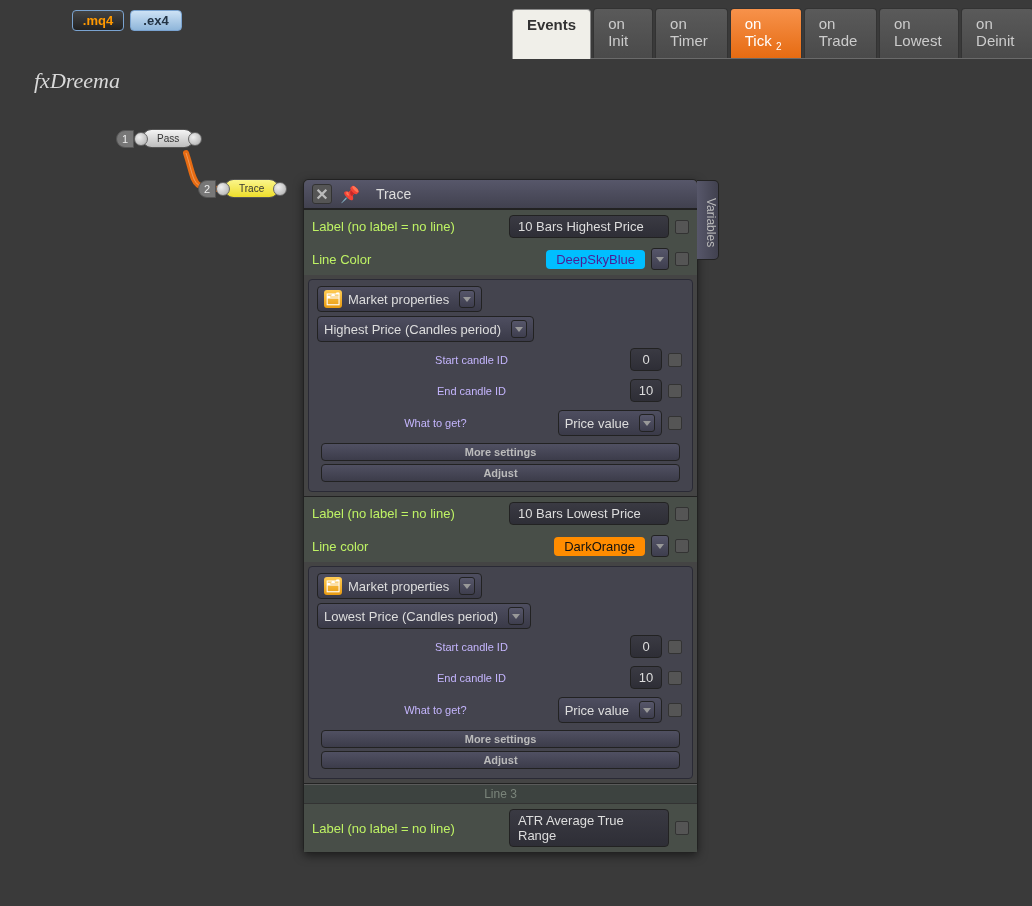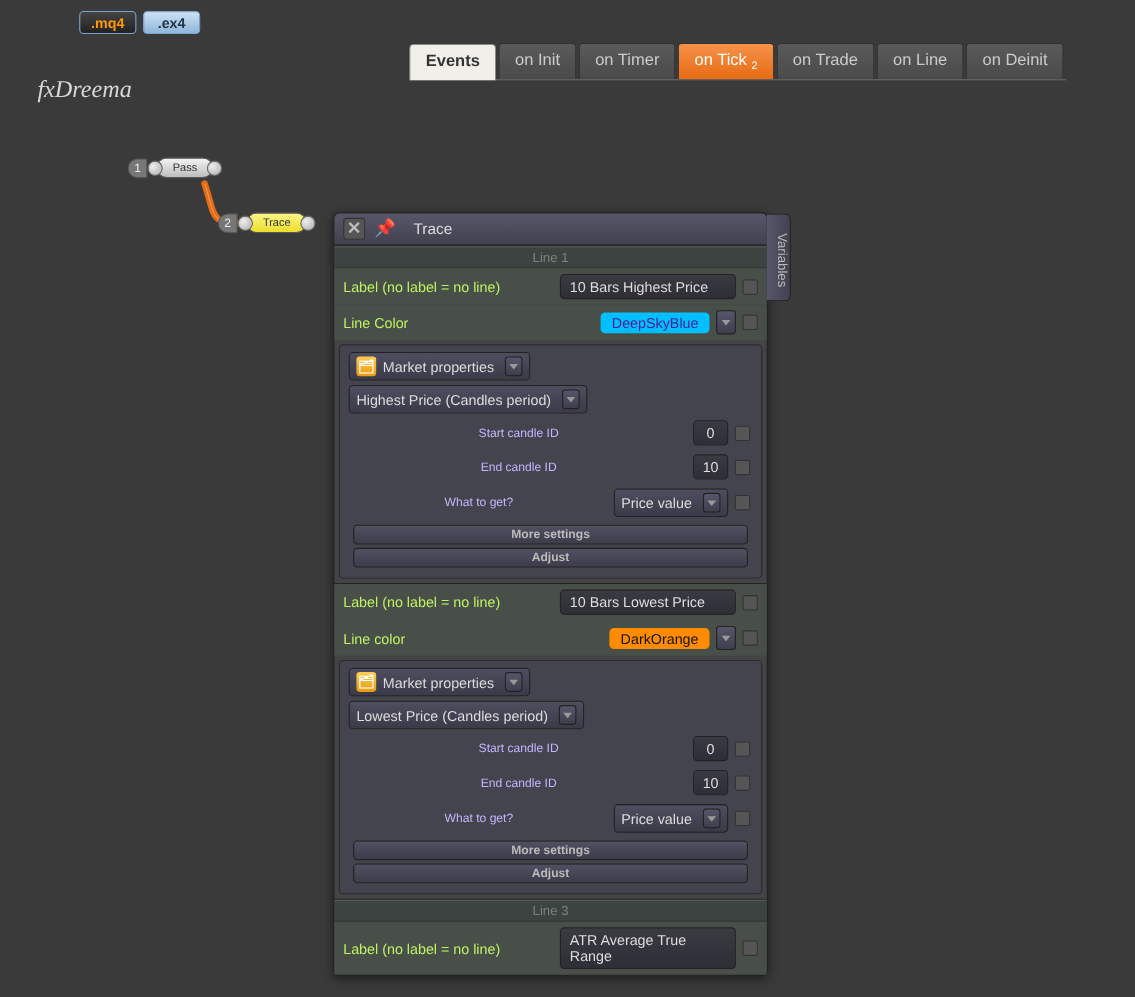--- a/index.html
+++ b/index.html
@@ -65,42 +65,42 @@
 .dd-full .dd-arrow::after { content: ""; border-left: 4px solid transparent; border-right: 4px solid transparent; border-top: 5px solid #999; }
 
 .icon-square { width: 18px; height: 18px; display: inline-flex; align-items: center; justify-content: center; border-radius: 3px; font-size: 12px; font-weight: bold; }
 .icon-square.market { background: linear-gradient(#ffcc55, #e89a10); color: #fff; }
 
 .inner-row { display: flex; align-items: center; padding: 4px 6px; gap: 6px; }
 .inner-row .ilbl { flex: 1; font-size: 11px; color: #c4b5fd; text-align: center; }
 
 .action-btn { display: block; margin: 3px 8px; background: linear-gradient(#505062, #3c3c4a); border: 1px solid #222; border-radius: 4px; color: #bbb; font-size: 11px; text-align: center; padding: 2px 0; cursor: pointer; font-weight: bold; }
 
-.tabs-wrap { display: flex; flex-direction: column; }
+.tabs-wrap { display: flex; }
 .tabs-second-row { display: flex; align-items: center; }
 </style>
 </head>
 <body>
 
 <div class="tabs-wrap">
   <div class="topbar">
     <div class="file-buttons">
       <div class="file-btn mq4">.mq4</div>
       <div class="file-btn ex4">.ex4</div>
     </div>
   </div>
   <div class="tabs-second-row">
     <div style="width:282px"></div>
     <div class="tab-row">
       <div class="tab active">Events</div>
       <div class="tab">on Init</div>
       <div class="tab">on Timer</div>
       <div class="tab highlight"><span>on Tick</span> <span class="badge-sub">2</span></div>
       <div class="tab">on Trade</div>
-      <div class="tab">on Line</div>
+      <div class="tab">on Lowest</div>
       <div class="tab">on Deinit</div>
     </div>
   </div>
 </div>
 
 <div class="brand">fxDreema</div>
 
 <div class="canvas">
 
   <svg class="wire" style="left:130px; top:80px;" width="120" height="70">
@@ -124,21 +124,20 @@
 
   <div class="panel">
     <div class="panel-titlebar">
       <div class="close">✕</div>
       <div class="pin">📌</div>
       <div class="title">Trace</div>
     </div>
     <div class="variables-tab">Variables</div>
 
     <div class="line-section">
-      <div class="line-header">Line 1</div>
       <div class="row dimmed">
         <div class="lbl">Label (no label = no line)</div>
         <div class="text-input wide">10 Bars Highest Price</div>
         <div class="checkbox"></div>
       </div>
       <div class="row dimmed">
         <div class="lbl">Line Color</div>
         <div class="color-chip deepskyblue">DeepSkyBlue</div>
         <div class="dd-small"></div>
         <div class="checkbox"></div>

